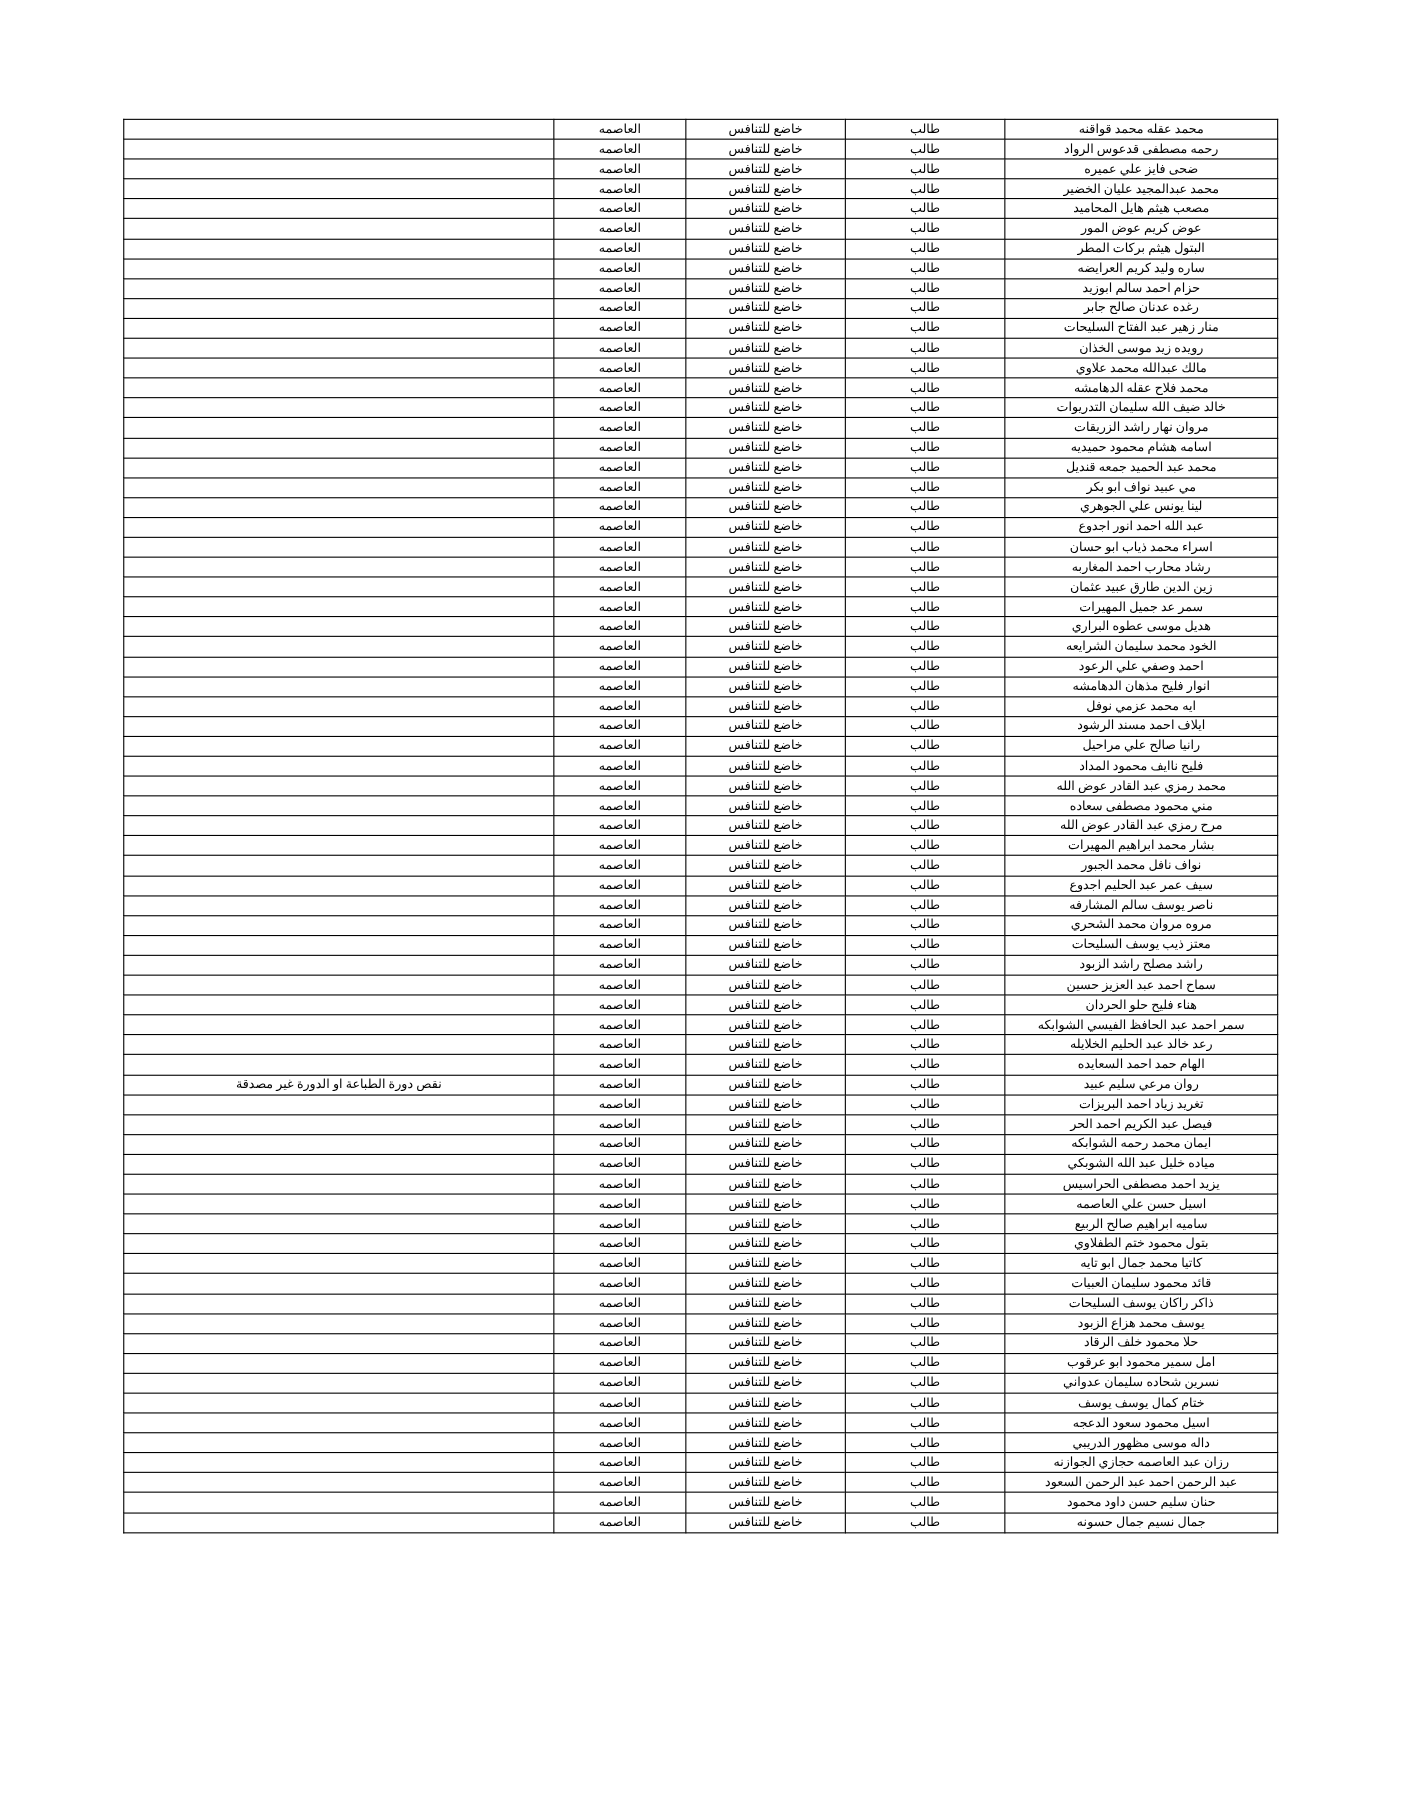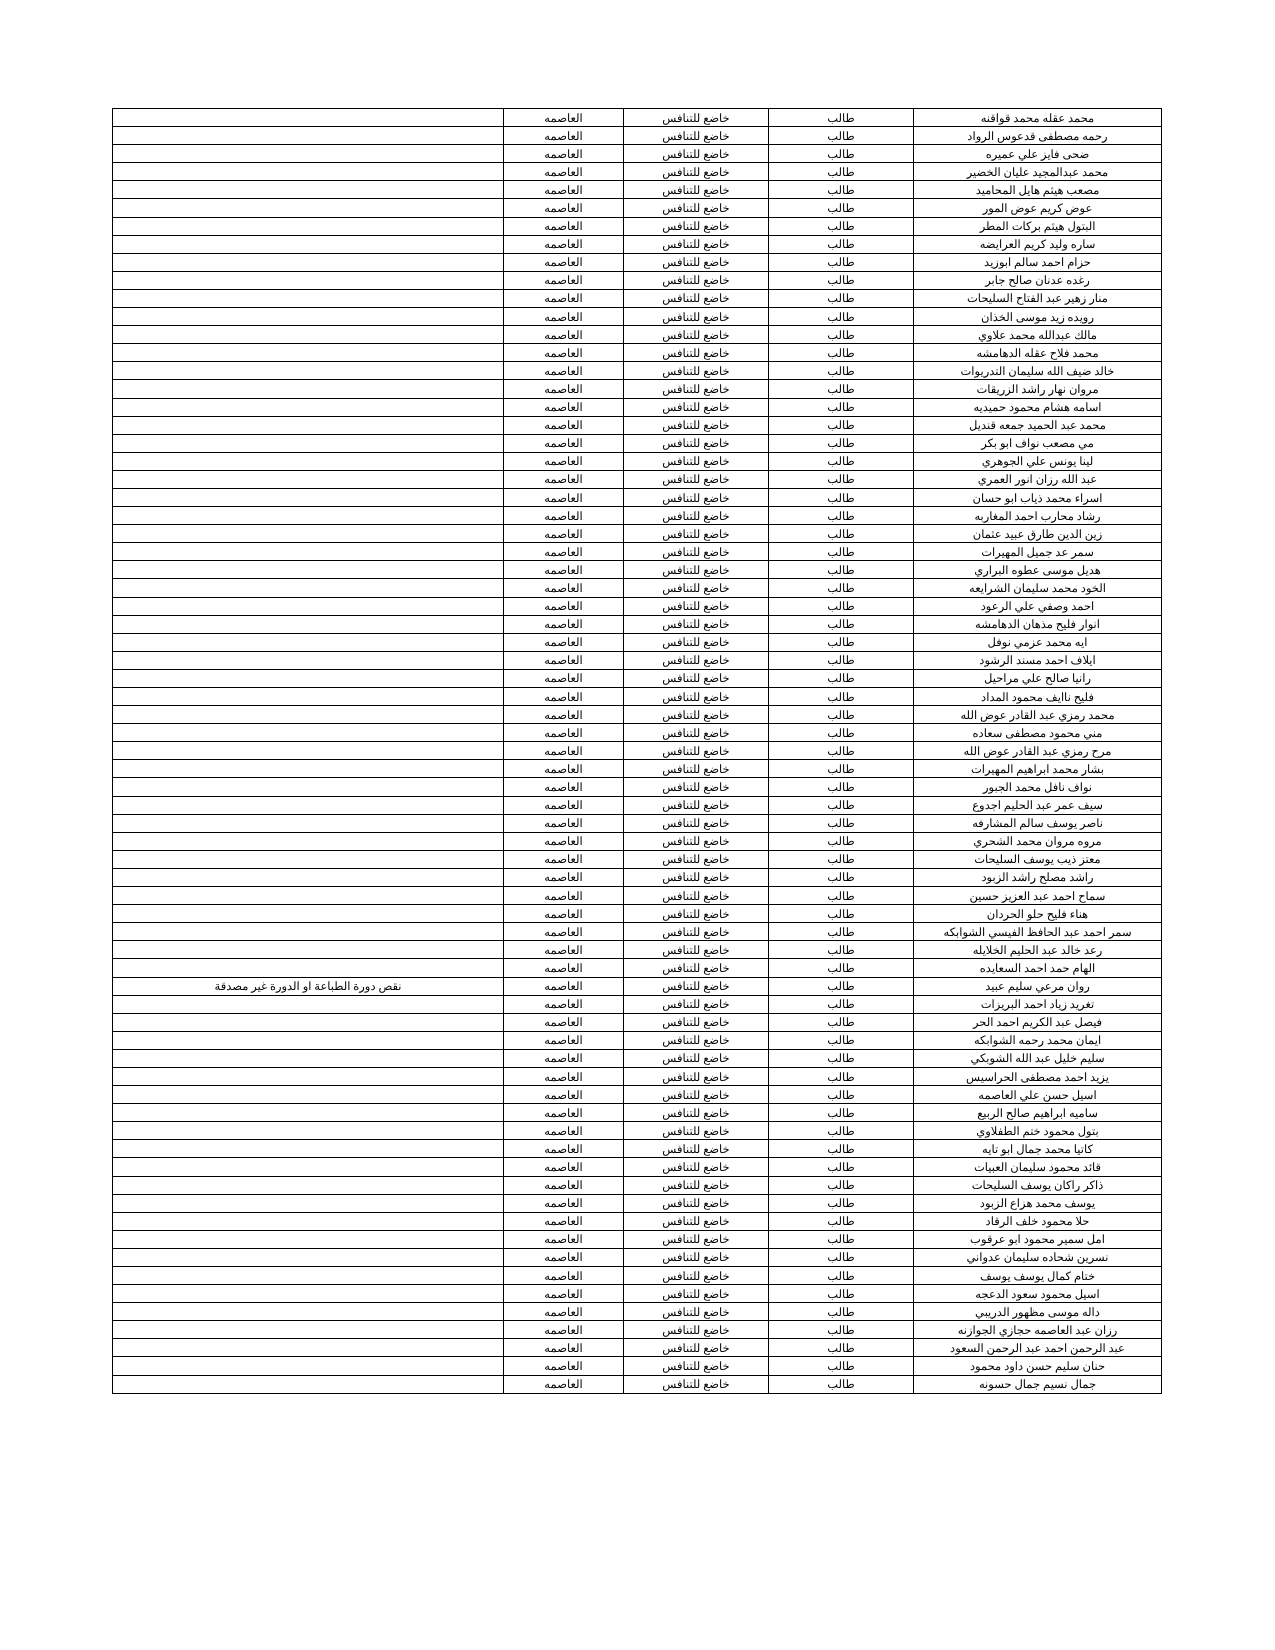--- a/index.html
+++ b/index.html
@@ -189,35 +189,35 @@
           <td class="notes"></td>
         </tr>
         <tr>
           <td class="name">محمد عبد الحميد جمعه قنديل</td>
           <td class="status">طالب</td>
           <td class="comp">خاضع للتنافس</td>
           <td class="gov">العاصمه</td>
           <td class="notes"></td>
         </tr>
         <tr>
-          <td class="name">مي مصعب نواف ابو بكر</td>
+          <td class="name">مي عبيد نواف ابو بكر</td>
           <td class="status">طالب</td>
           <td class="comp">خاضع للتنافس</td>
           <td class="gov">العاصمه</td>
           <td class="notes"></td>
         </tr>
         <tr>
           <td class="name">لينا يونس علي الجوهري</td>
           <td class="status">طالب</td>
           <td class="comp">خاضع للتنافس</td>
           <td class="gov">العاصمه</td>
           <td class="notes"></td>
         </tr>
         <tr>
-          <td class="name">عبد الله رزان انور العمري</td>
+          <td class="name">عبد الله احمد انور اجدوع</td>
           <td class="status">طالب</td>
           <td class="comp">خاضع للتنافس</td>
           <td class="gov">العاصمه</td>
           <td class="notes"></td>
         </tr>
         <tr>
           <td class="name">اسراء محمد ذياب ابو حسان</td>
           <td class="status">طالب</td>
           <td class="comp">خاضع للتنافس</td>
           <td class="gov">العاصمه</td>
@@ -427,21 +427,21 @@
           <td class="notes"></td>
         </tr>
         <tr>
           <td class="name">ايمان محمد رحمه الشوابكه</td>
           <td class="status">طالب</td>
           <td class="comp">خاضع للتنافس</td>
           <td class="gov">العاصمه</td>
           <td class="notes"></td>
         </tr>
         <tr>
-          <td class="name">سليم خليل عبد الله الشوبكي</td>
+          <td class="name">مياده خليل عبد الله الشوبكي</td>
           <td class="status">طالب</td>
           <td class="comp">خاضع للتنافس</td>
           <td class="gov">العاصمه</td>
           <td class="notes"></td>
         </tr>
         <tr>
           <td class="name">يزيد احمد مصطفى الحراسيس</td>
           <td class="status">طالب</td>
           <td class="comp">خاضع للتنافس</td>
           <td class="gov">العاصمه</td>

